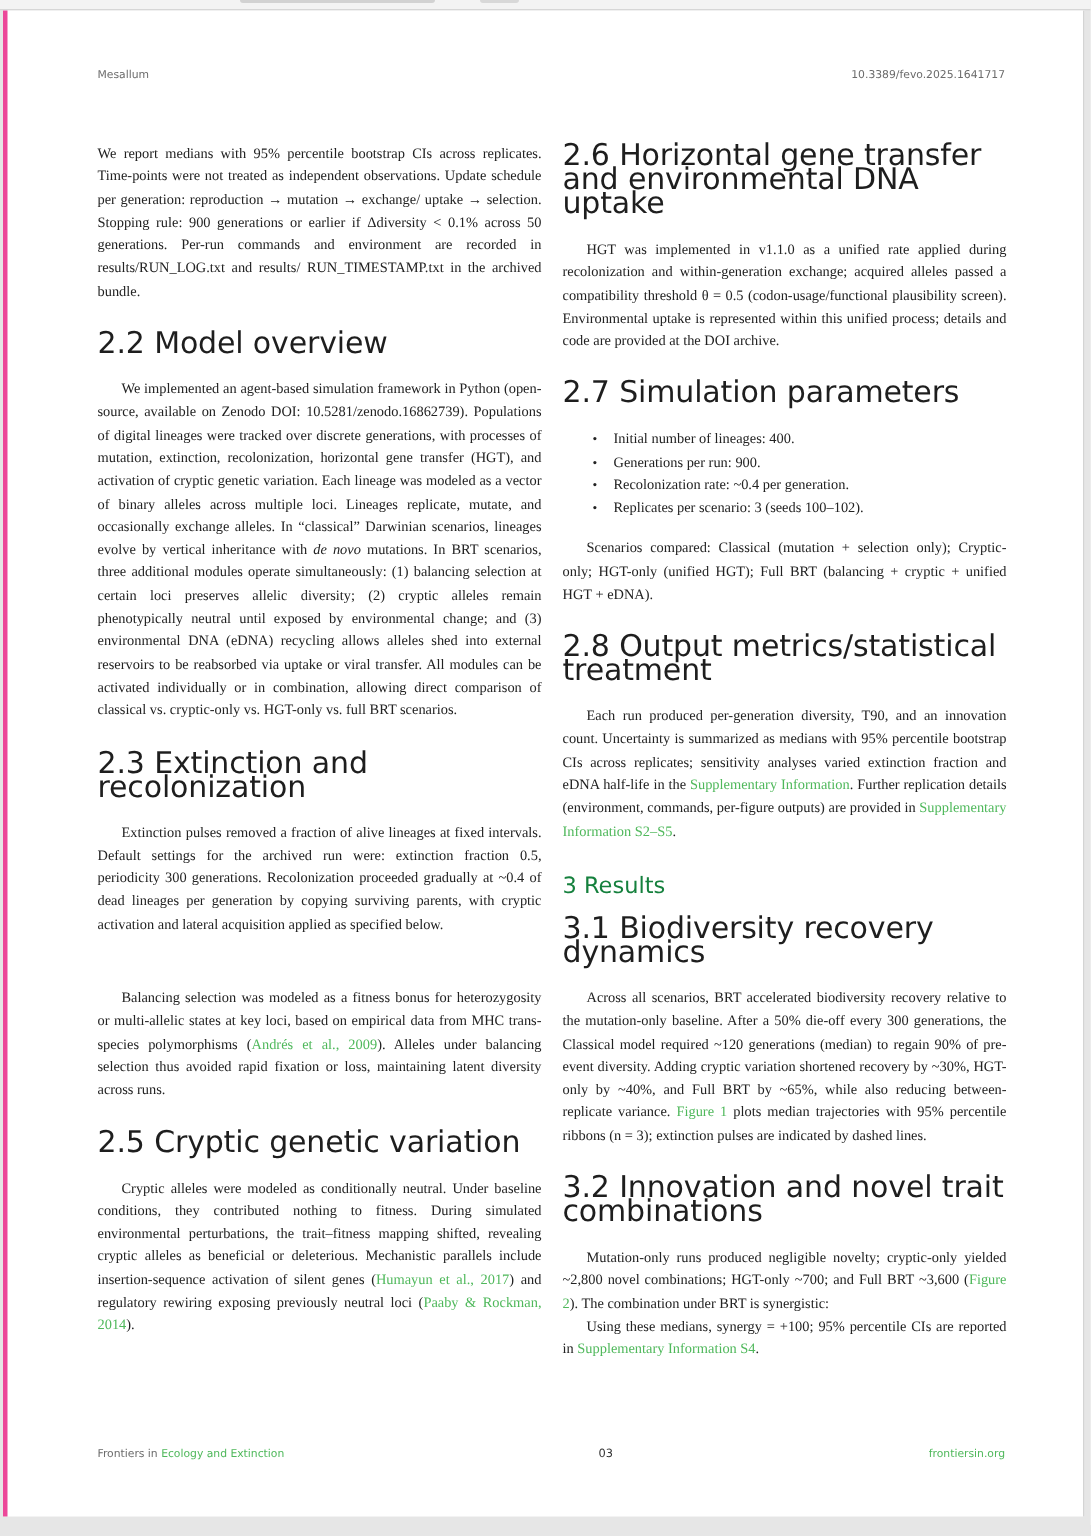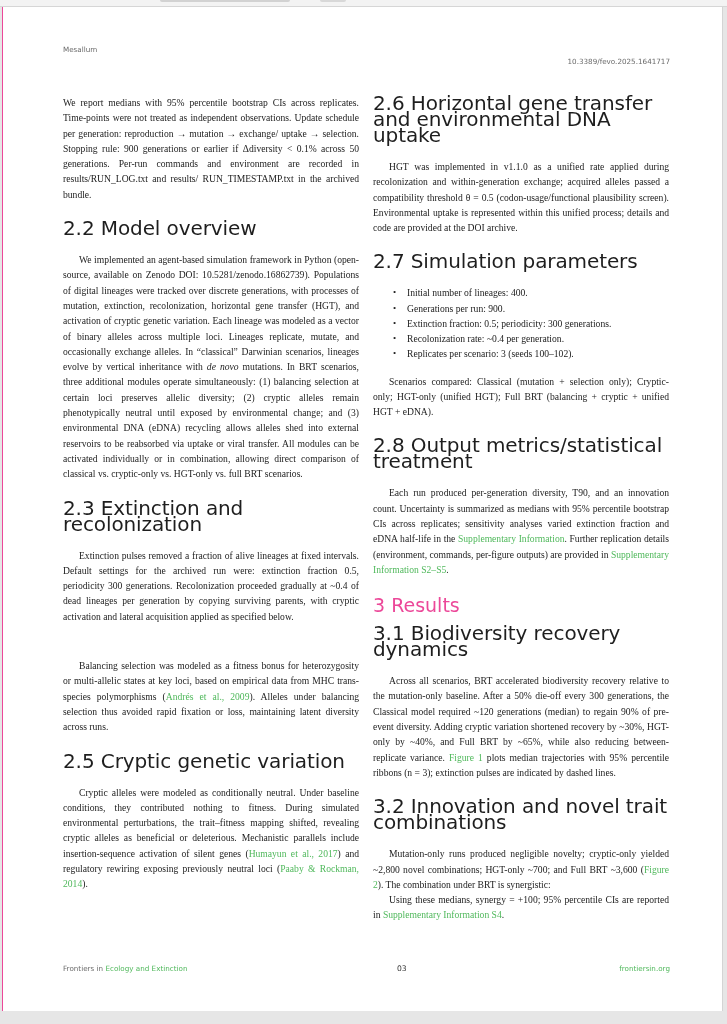--- a/index.html
+++ b/index.html
@@ -26,35 +26,35 @@
     }
     .topbar .tab2 {
       position: absolute; left: 320px; top: 0; width: 26px; height: 2px;
       background: #d8d8d8; border-radius: 0 0 3px 3px;
     }
     .page {
       position: absolute;
       left: 2px; top: 7px;
       width: 721px; height: 1004px;
       background: #ffffff;
-      border-left: 1px solid #ec4899;
+      border-left: 3px solid #ec4899;
       border-right: 1px solid #d4d4d4;
       box-sizing: border-box;
     }
     .running-head {
       position: absolute;
       top: 38px;
       left: 60px;
       right: 60px;
       font-family: "DejaVu Sans", sans-serif;
       font-size: 7.2px;
       color: #6b6b6b;
     }
     .running-head .left { position: absolute; left: 0; top: 0; }
-    .running-head .right { position: absolute; right: -8px; top: 12px; }
+    .running-head .right { position: absolute; right: -8px; top: 0; }
 
     .col {
       position: absolute;
       top: 88px;
       width: 296px;
       font-family: "Liberation Serif", serif;
       font-size: 9.6px;
       line-height: 15.3px;
       color: #222222;
     }
@@ -72,23 +72,23 @@
       font-weight: normal;
       font-size: 20px;
       line-height: 16px;
       color: #1e1e1e;
       margin: 0;
       letter-spacing: -0.1px;
     }
     h1.major {
       font-family: "DejaVu Sans", sans-serif;
       font-weight: normal;
-      font-size: 19px;
+      font-size: 15px;
       line-height: 20px;
-      color: #ec4899;
+      color: #15803d;
       margin: 0;
     }
     .link { color: #4fb85b; }
     .it { font-style: italic; }
 
     ul.params {
       margin: 0;
       padding: 0 0 0 20px;
       list-style: none;
     }
@@ -164,21 +164,20 @@
     <h2 class="section">2.6 Horizontal gene transfer and environmental DNA uptake</h2>
     <div class="gap-h"></div>
     <p class="indent">HGT was implemented in v1.1.0 as a unified rate applied during recolonization and within-generation exchange; acquired alleles passed a compatibility threshold θ = 0.5 (codon-usage/functional plausibility screen). Environmental uptake is represented within this unified process; details and code are provided at the DOI archive.</p>
 
     <div class="gap-m"></div>
     <h2 class="section">2.7 Simulation parameters</h2>
     <div class="gap-h"></div>
     <ul class="params">
       <li>Initial number of lineages: 400.</li>
       <li>Generations per run: 900.</li>
-      <li>Extinction fraction: 0.5; periodicity: 300 generations.</li>
       <li>Recolonization rate: ~0.4 per generation.</li>
       <li>Replicates per scenario: 3 (seeds 100–102).</li>
     </ul>
     <div class="gap-s"></div>
     <p class="indent">Scenarios compared: Classical (mutation + selection only); Cryptic-only; HGT-only (unified HGT); Full BRT (balancing + cryptic + unified HGT + eDNA).</p>
 
     <div class="gap-m"></div>
     <h2 class="section">2.8 Output metrics/statistical treatment</h2>
     <div class="gap-h"></div>
     <p class="indent"><span>Each run produced per-generation diversity, T90, and an innovation count. Uncertainty is summarized as medians with 95% percentile bootstrap CIs across replicates; sensitivity analyses varied extinction fraction and eDNA half-life in the </span><span class="link">Supplementary Information</span><span>. Further replication details (environment, commands, per-figure outputs) are provided in </span><span class="link">Supplementary Information S2–S5</span><span>.</span></p>

